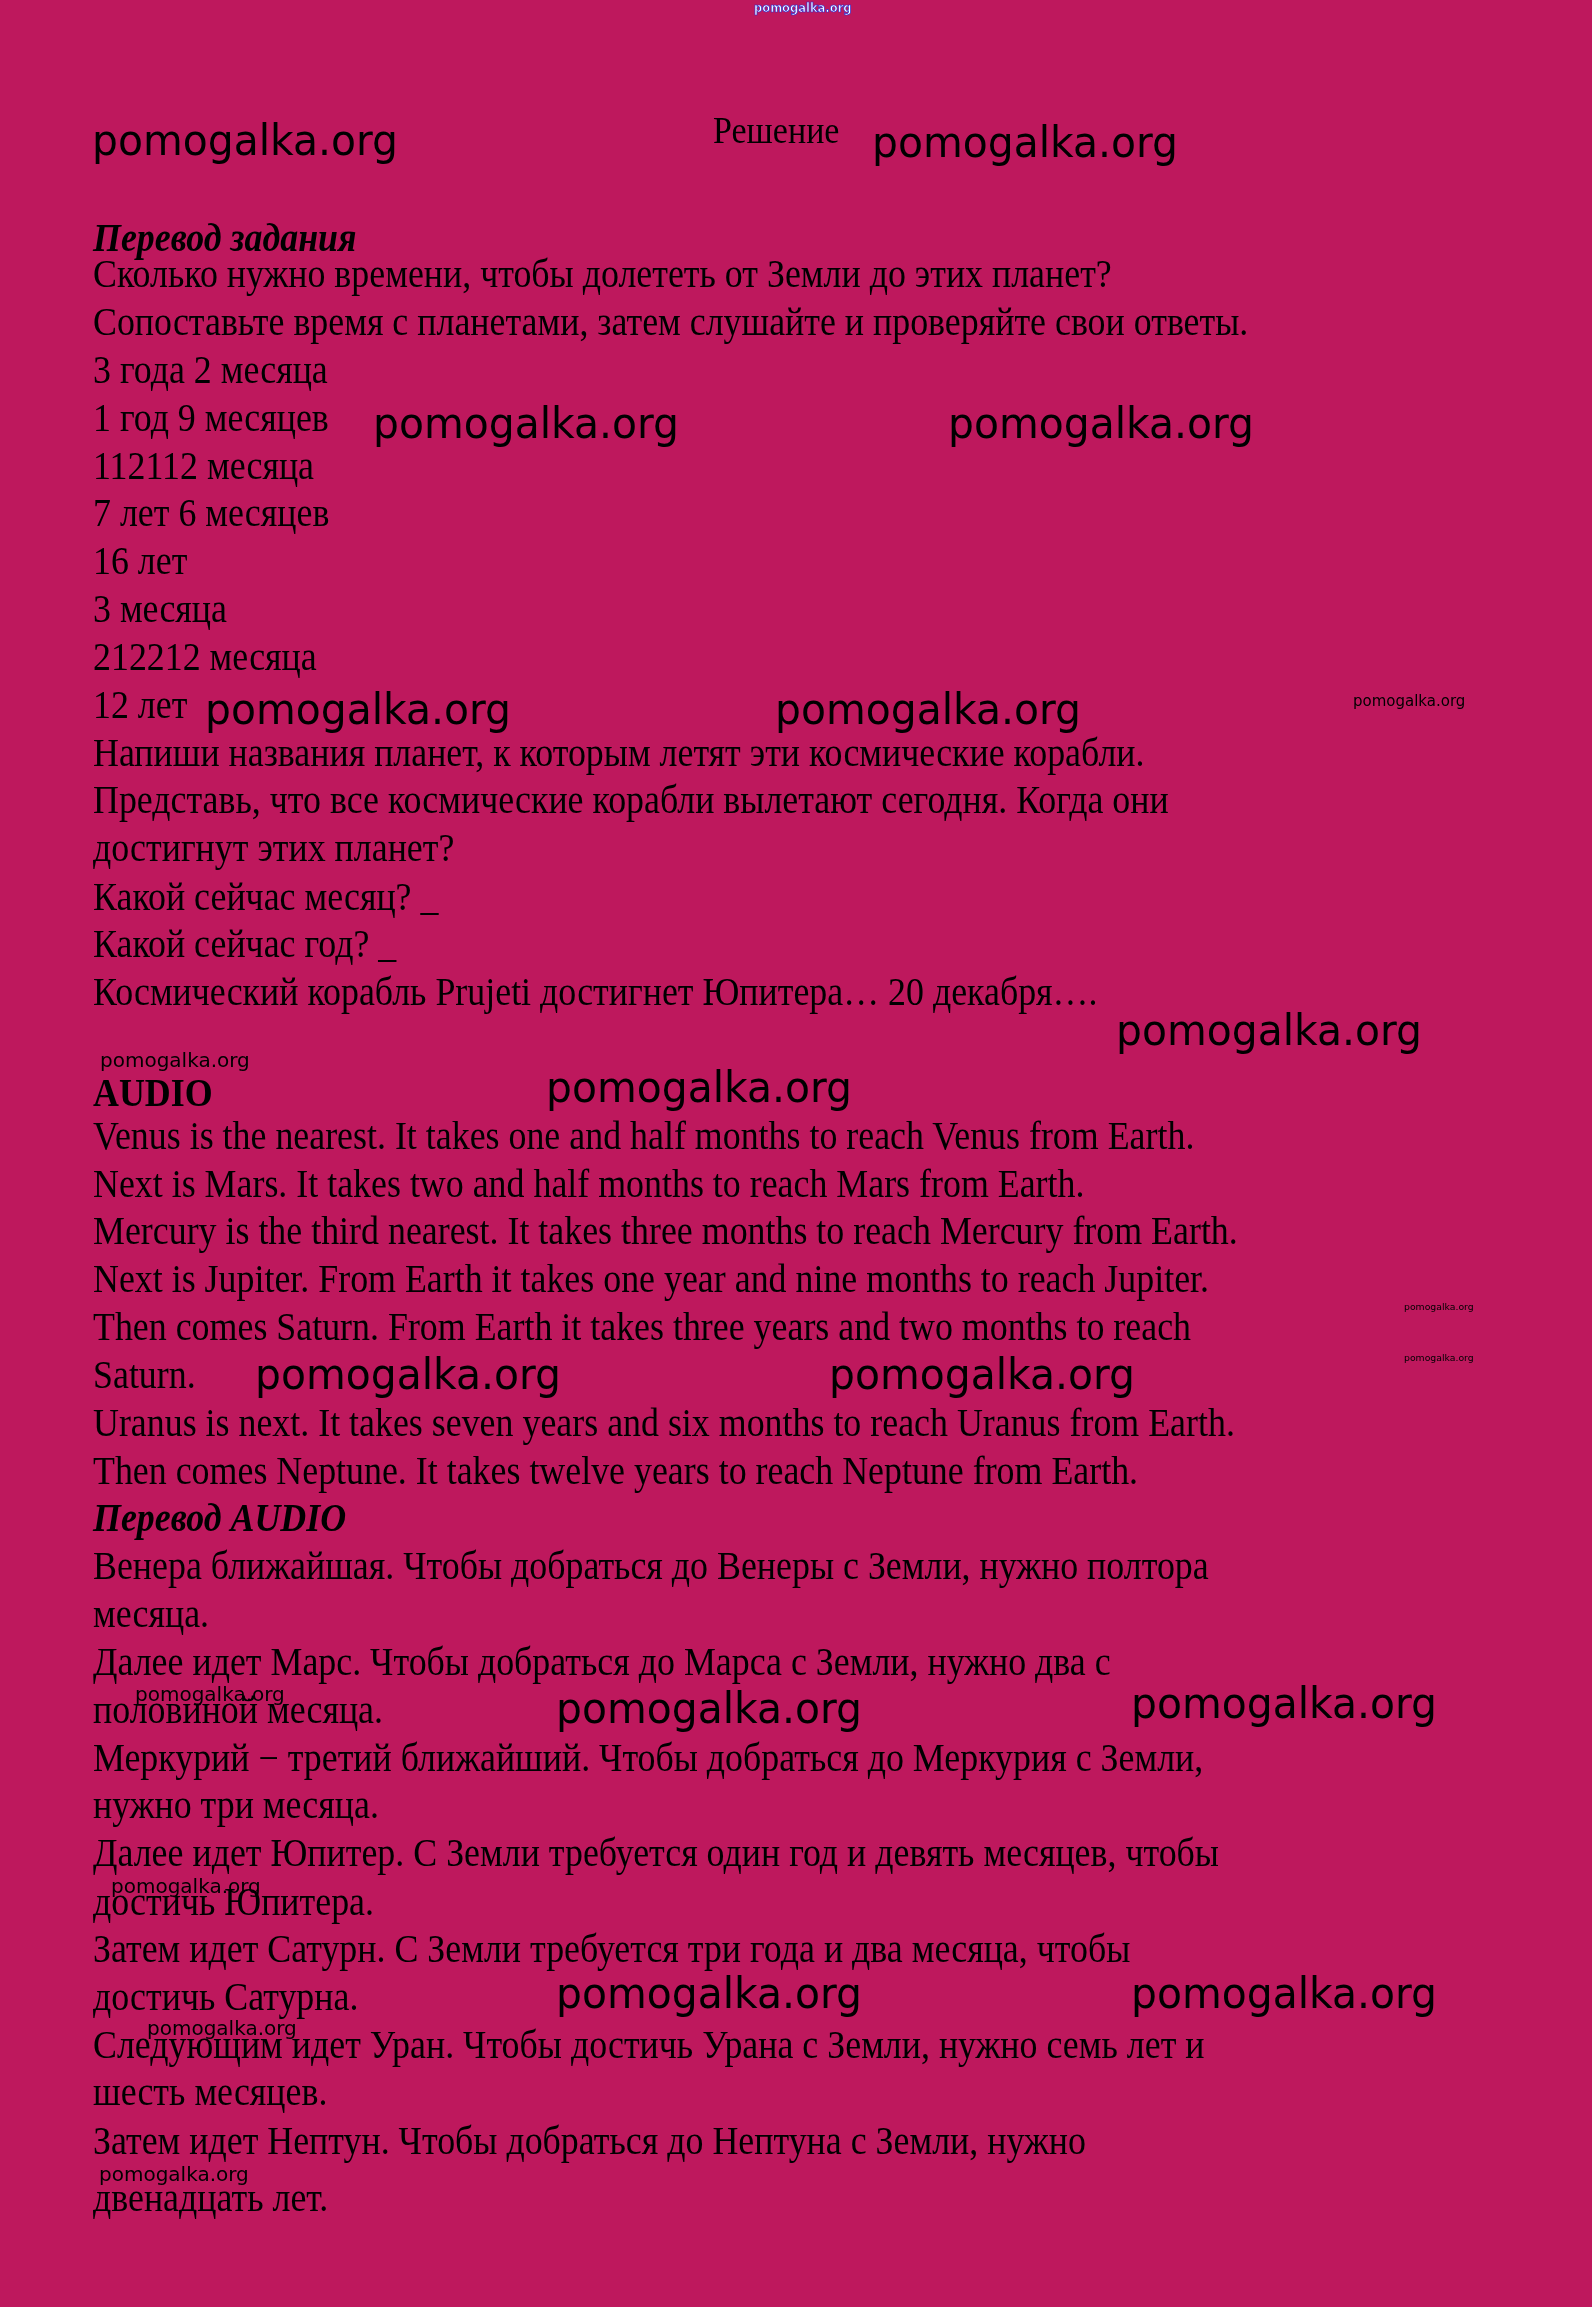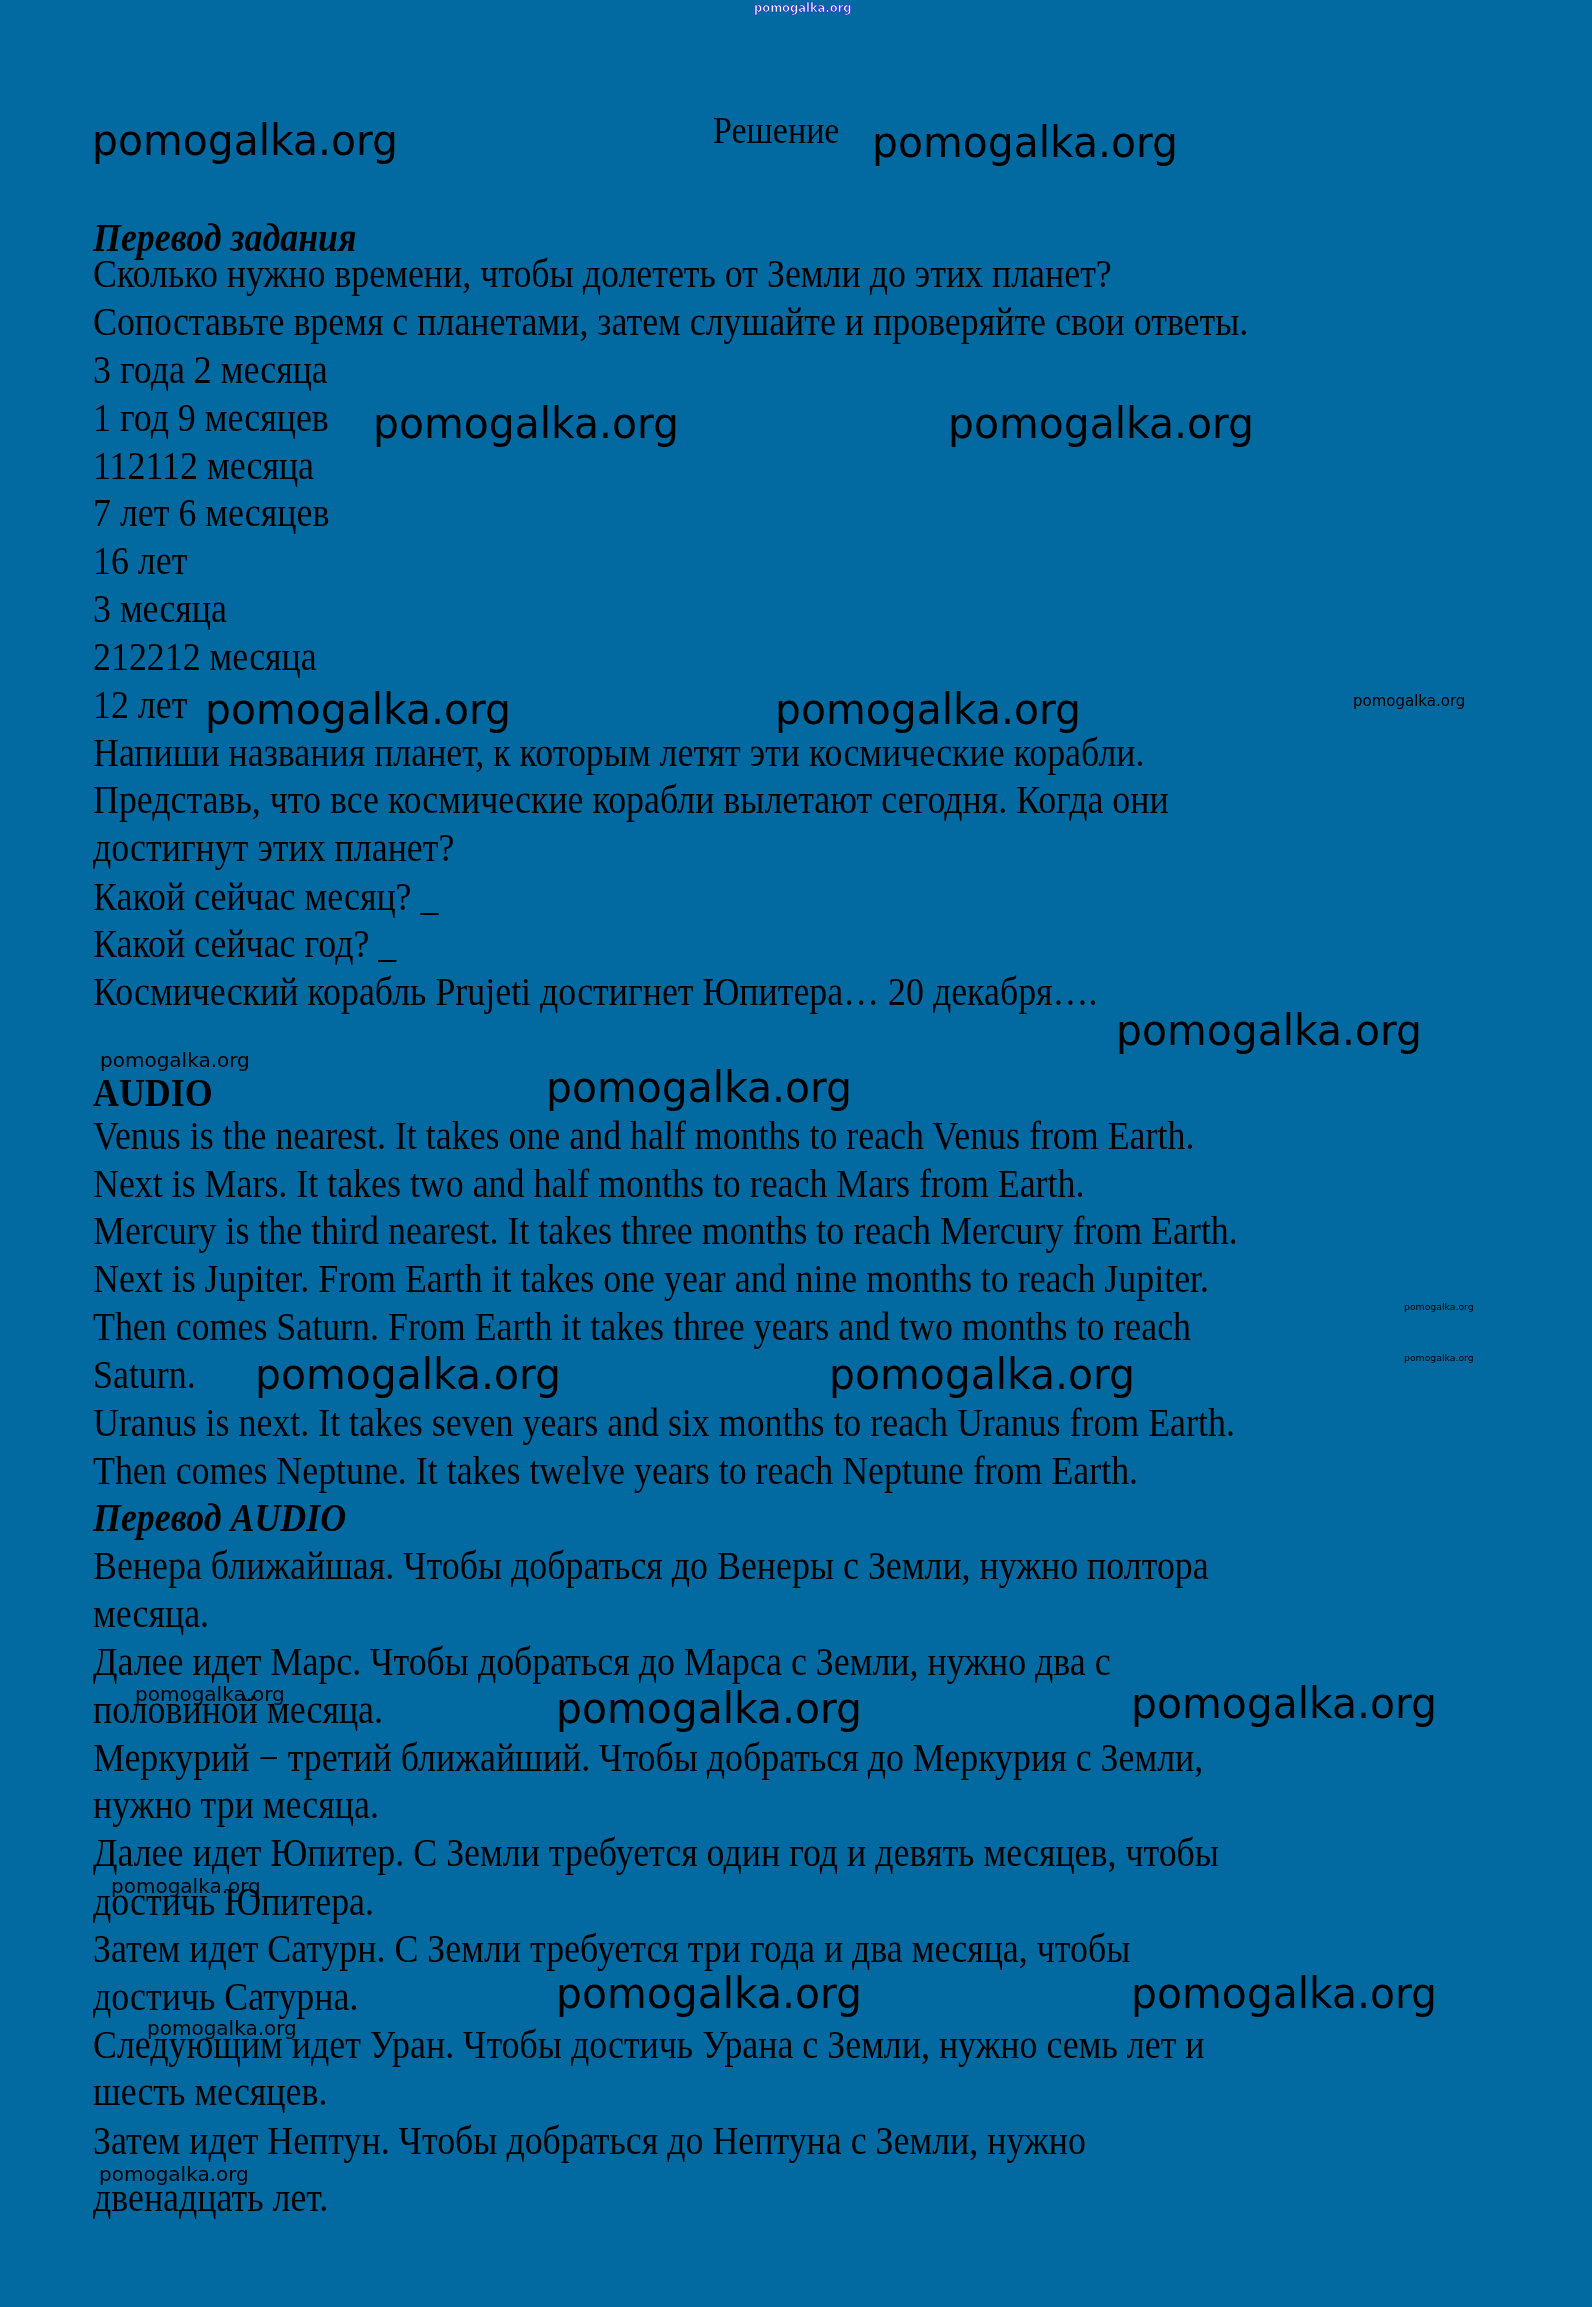--- a/index.html
+++ b/index.html
@@ -1,17 +1,17 @@
 <!DOCTYPE html>
 <html style="font-size:11.5px"><head>
 <meta charset="utf-8">
 <style>
   html, body { margin:0; padding:0; background:#ffffff; }
   body { width:1592px; height:2307px; position:relative; overflow:hidden; }
-  .page { position:absolute; left:0; top:0; width:1592px; height:2307px; background:#0369a1; }
+  .page { position:absolute; left:0; top:0; width:1592px; height:2307px; background:#be185d; }
   .line {
     position:absolute; left:93px; white-space:nowrap;
     font-family:"Liberation Serif","DejaVu Serif",serif;
     font-size:39px; line-height:46px; color:#000;
     transform-origin:left top; transform:scaleX(0.92);
   }
   .heading-italic { font-weight:bold; font-style:italic; }
   .heading-bold { font-weight:bold; }
   .wm {
     position:absolute; white-space:nowrap; color:#000;

